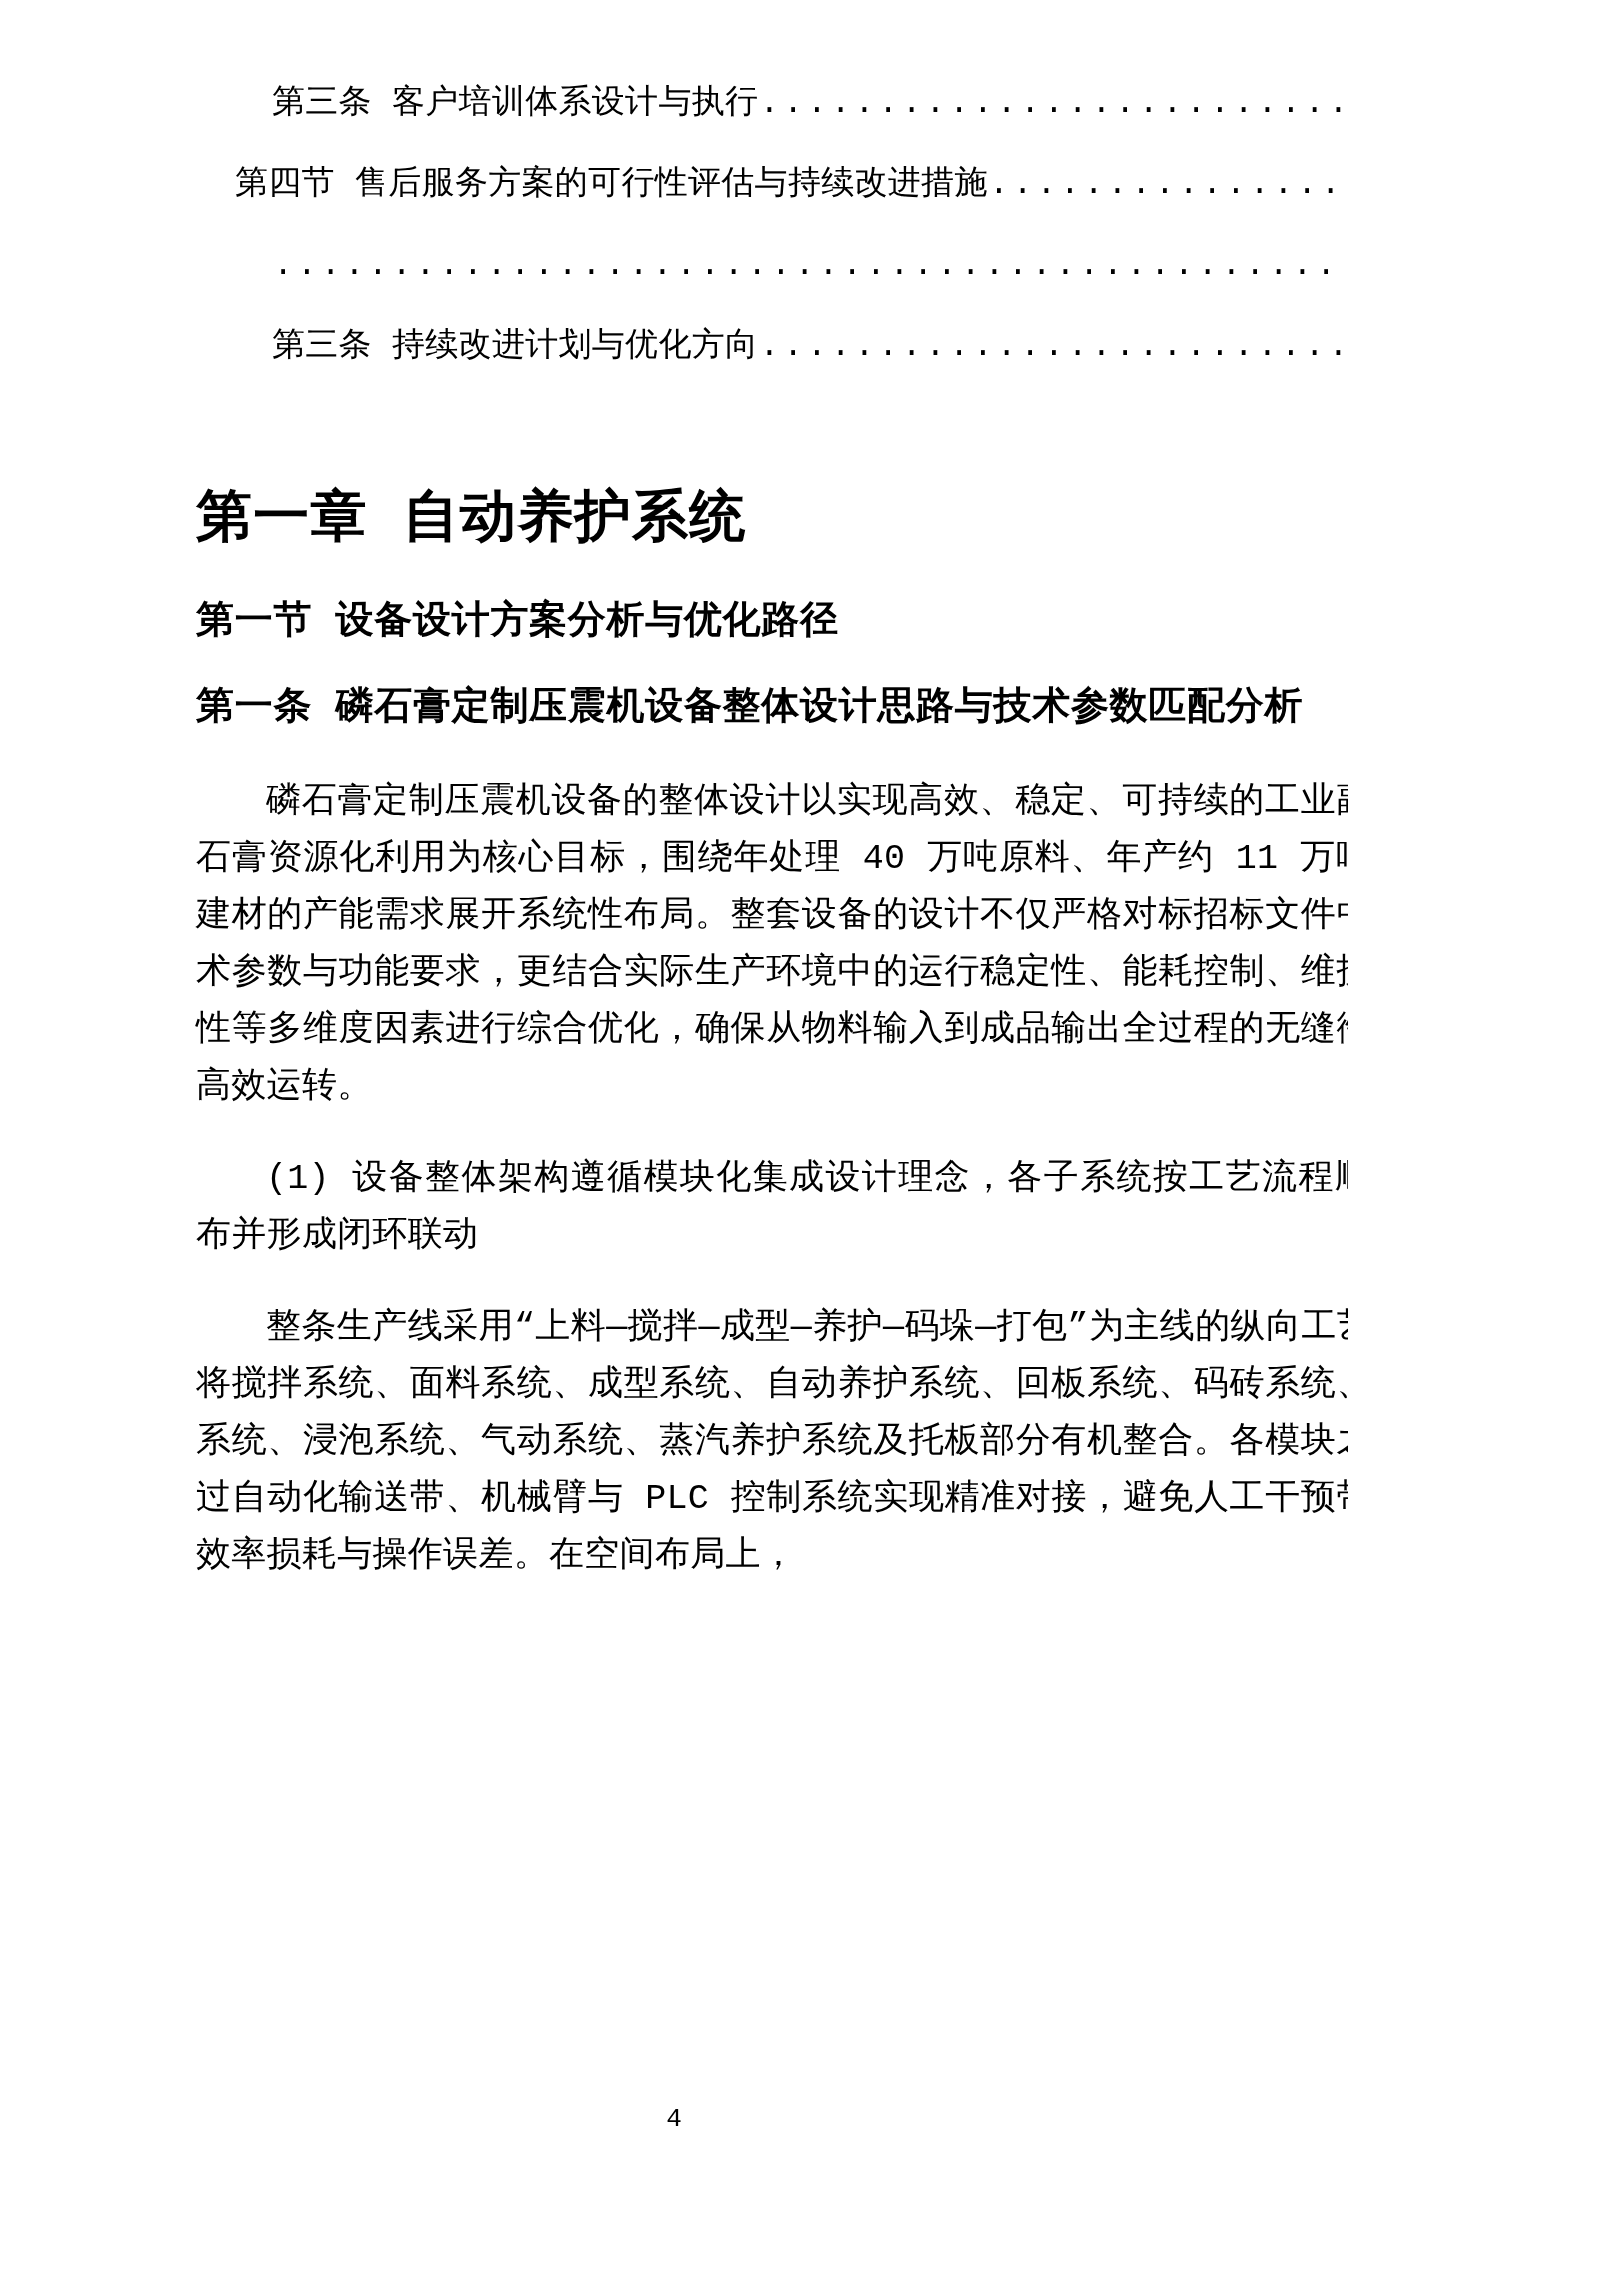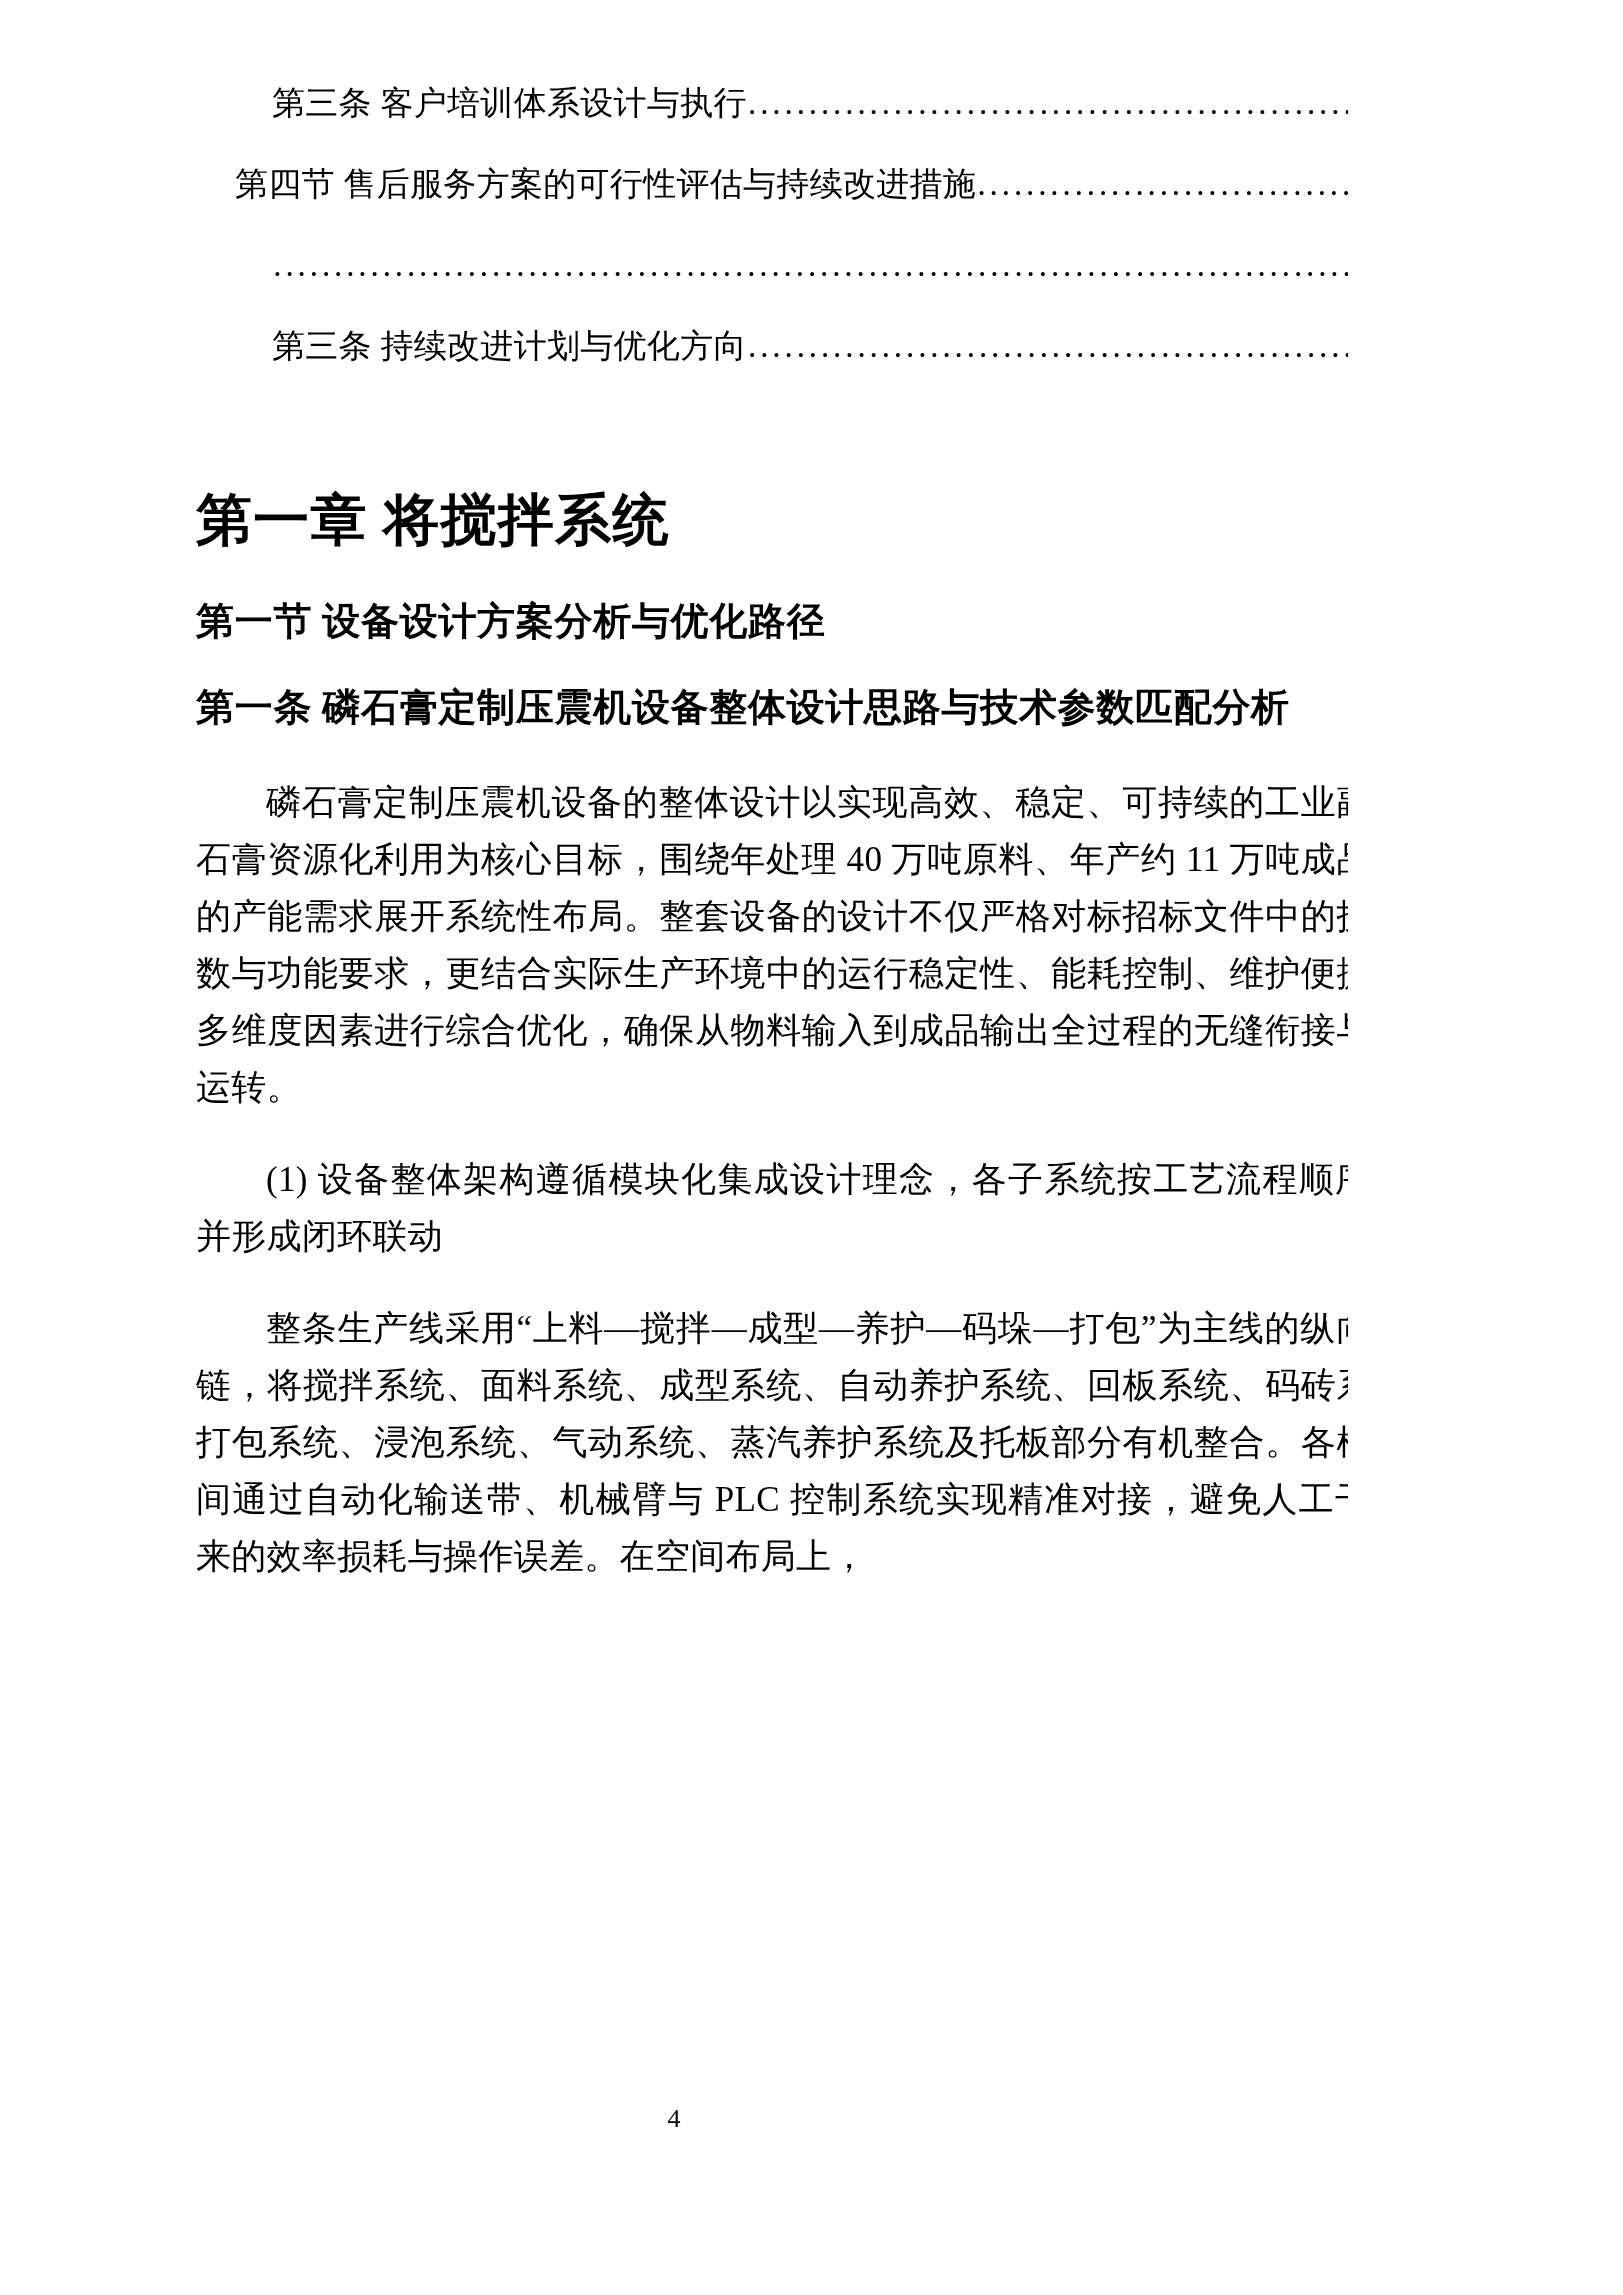--- a/index.html
+++ b/index.html
@@ -13,20 +13,21 @@
     -webkit-font-smoothing: antialiased;
   }
   .page {
     position: relative;
     width: 1348px;
     height: 2295px;
     background: #ffffff;
     box-sizing: border-box;
     padding: 0;
     overflow: hidden;
+    font-family: Liberation Mono, monospace;
   }
   .content {
     position: absolute;
     left: 196px;
     top: 0;
     width: 1247px;
   }
 
   
   .toc {
@@ -142,21 +143,21 @@
 
 
       <div class="toc-entry toc-level-3">
         <span class="toc-label">第三条  持续改进计划与优化方向</span>
         <span class="toc-dots"></span>
         <span class="toc-page">215</span>
       </div>
 
     </div>
 
-    <h1 class="chapter-title">第一章  将搅拌系统</h1>
+    <h1 class="chapter-title">第一章  自动养护系统</h1>
 
     <h2 class="section-heading">第一节  设备设计方案分析与优化路径</h2>
 
     <h3 class="article-heading">第一条  磷石膏定制压震机设备整体设计思路与技术参数匹配分析</h3>
 
     <p class="body-par">磷石膏定制压震机设备的整体设计以实现高效、稳定、可持续的工业副产磷石膏资源化利用为核心目标，围绕年处理 40 万吨原料、年产约 11 万吨成品建材的产能需求展开系统性布局。整套设备的设计不仅严格对标招标文件中的技术参数与功能要求，更结合实际生产环境中的运行稳定性、能耗控制、维护便捷性等多维度因素进行综合优化，确保从物料输入到成品输出全过程的无缝衔接与高效运转。</p>
 
     <p class="body-par">(1) 设备整体架构遵循模块化集成设计理念，各子系统按工艺流程顺序排布并形成闭环联动</p>
 
     <p class="body-par">整条生产线采用“上料—搅拌—成型—养护—码垛—打包”为主线的纵向工艺链，将搅拌系统、面料系统、成型系统、自动养护系统、回板系统、码砖系统、打包系统、浸泡系统、气动系统、蒸汽养护系统及托板部分有机整合。各模块之间通过自动化输送带、机械臂与 PLC 控制系统实现精准对接，避免人工干预带来的效率损耗与操作误差。在空间布局上，</p>

